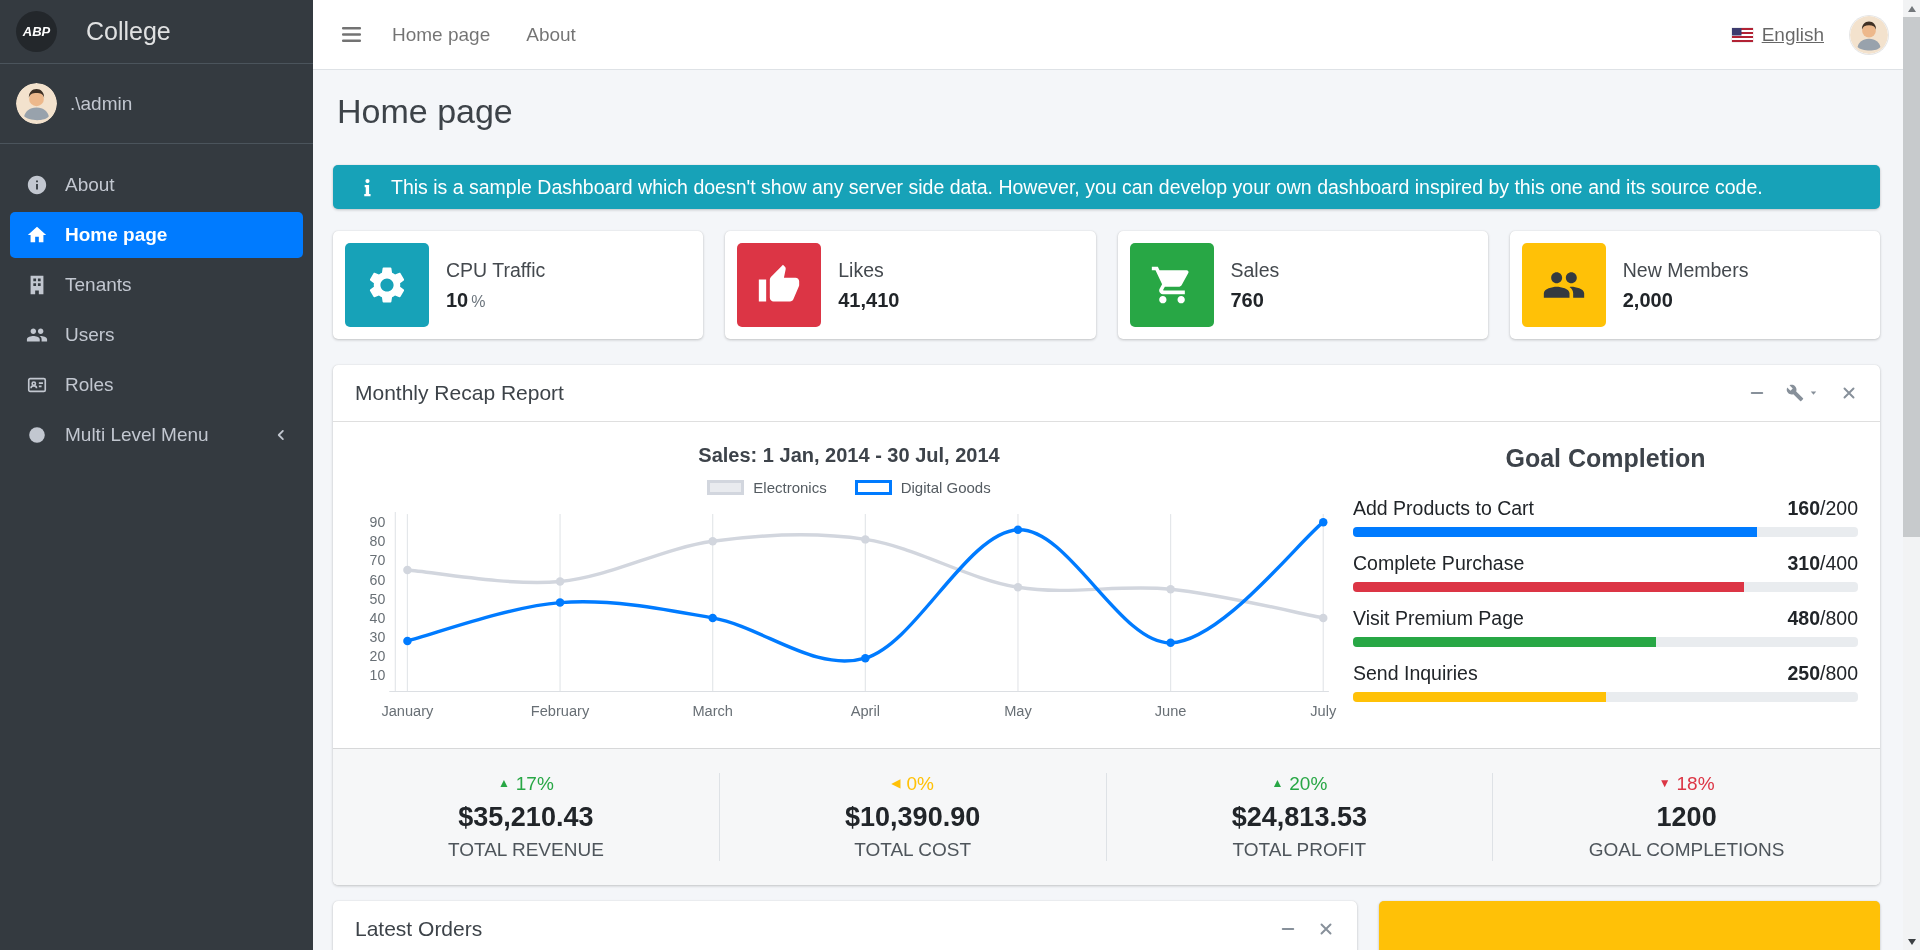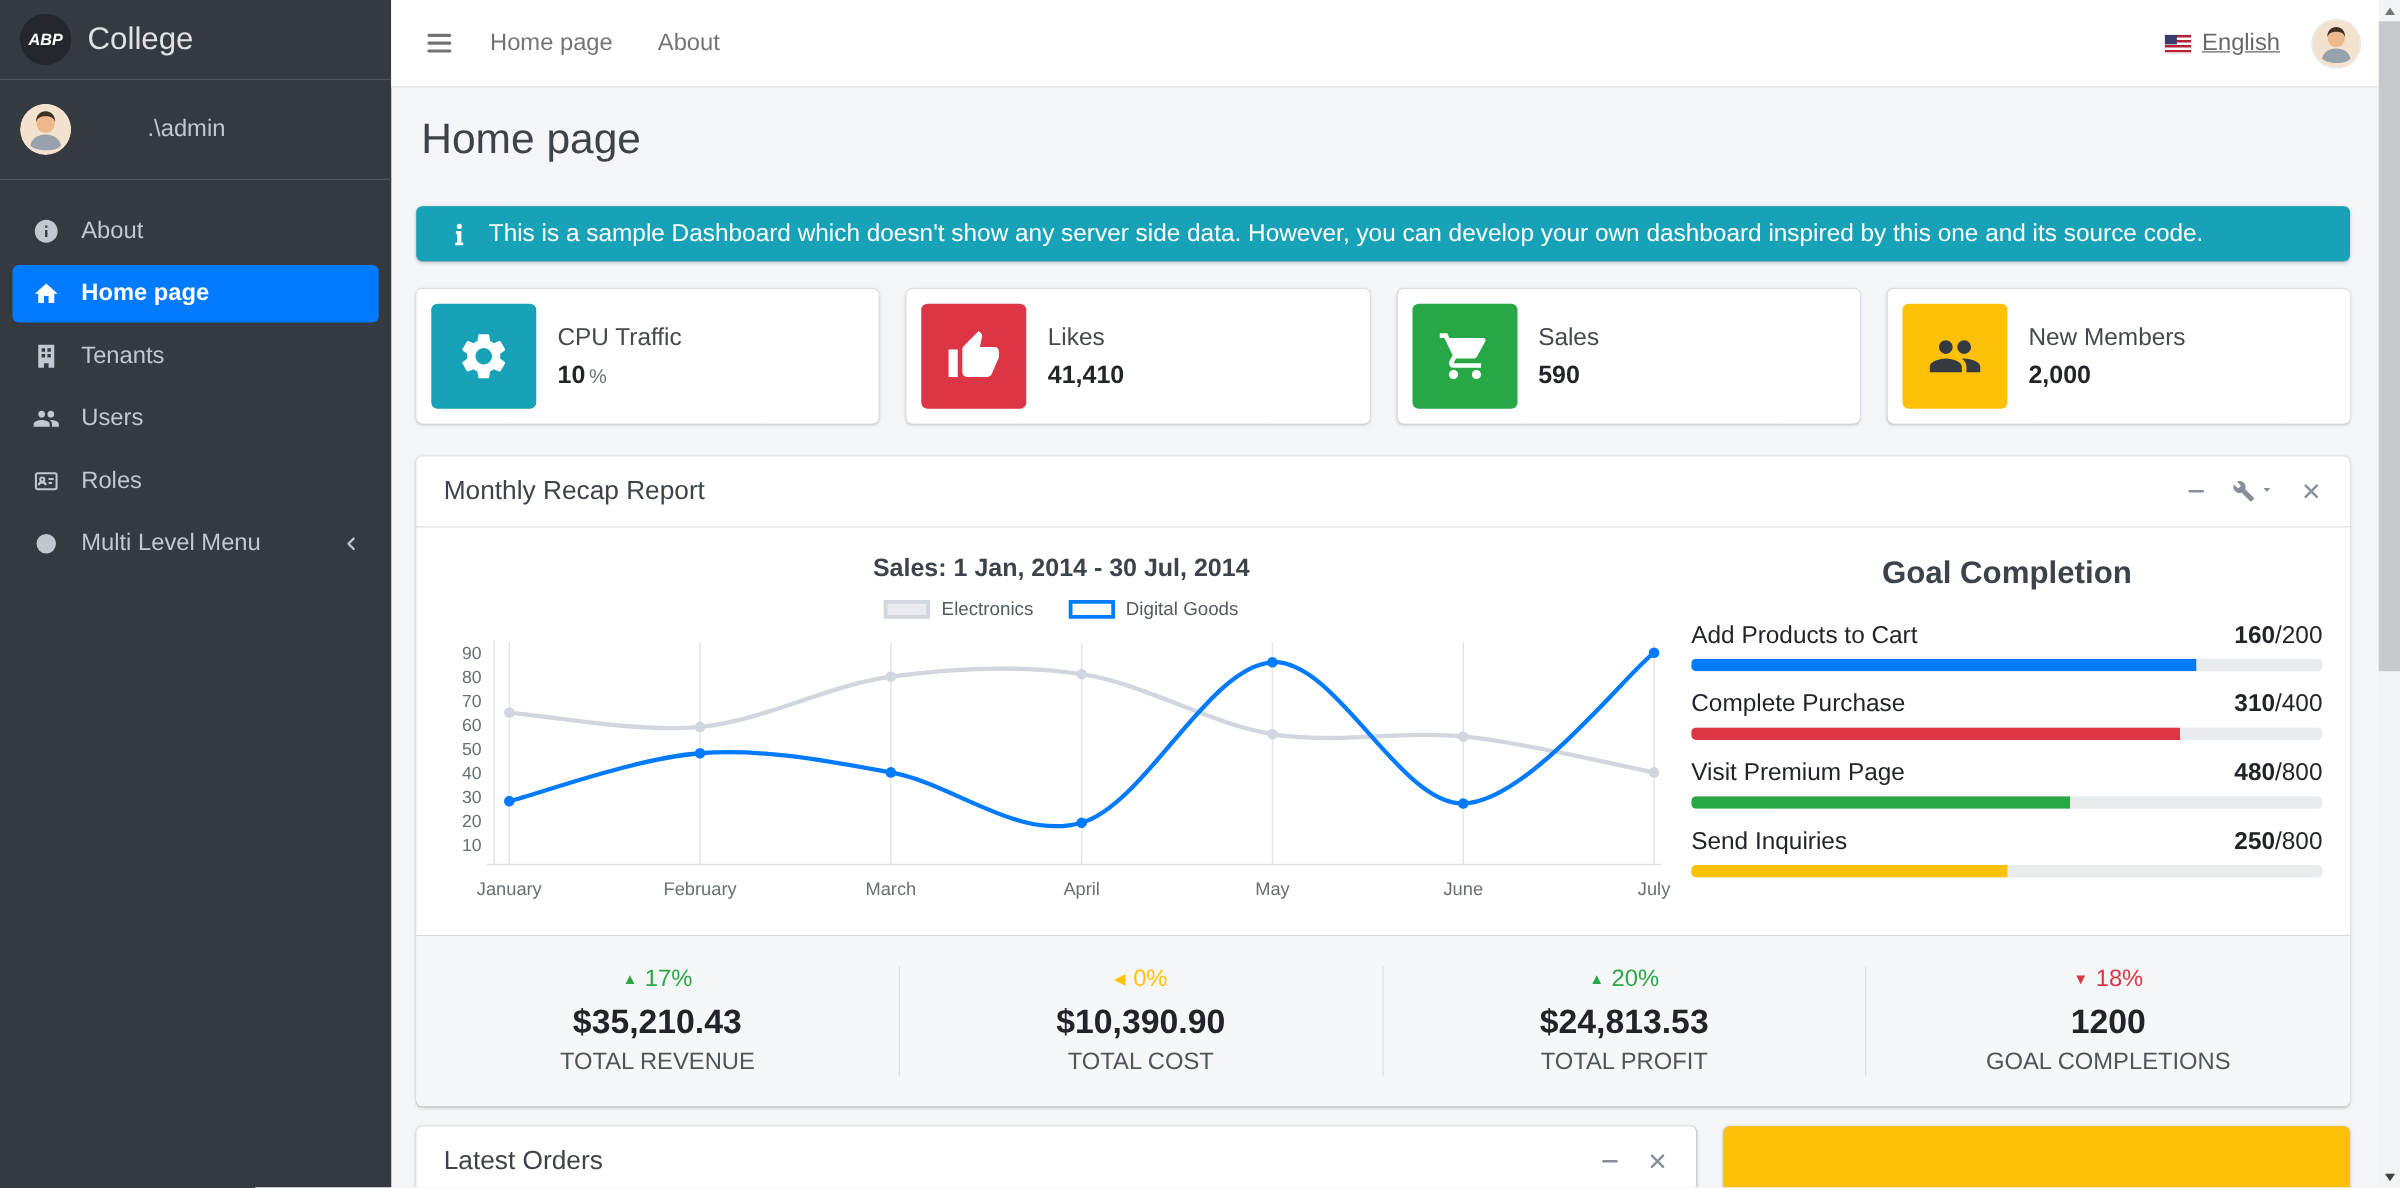--- a/index.html
+++ b/index.html
@@ -5,22 +5,22 @@
   * { margin:0; padding:0; box-sizing:border-box; }
   html,body { width:1920px; height:950px; overflow:hidden;
     font-family:"Liberation Sans","DejaVu Sans",sans-serif; font-size:19px; background:#f4f6f9; color:#212529; }
   .app { display:flex; width:1920px; height:950px; position:relative; }
 
   
   .sidebar { width:313px; height:950px; background:#343a40; flex-shrink:0; }
   .brand { height:64px; display:flex; align-items:center; padding:0 16px; border-bottom:1px solid #4b545c; cursor:pointer; }
   .brand-logo { width:41px; height:41px; border-radius:50%; background:#23272b; color:#fff; font-style:italic; font-weight:bold;
     font-size:13px; display:flex; align-items:center; justify-content:center; flex-shrink:0; }
-  .brand-title { color:rgba(255,255,255,.85); font-size:25px; margin-left:13px; font-weight:300; }
-  .user-panel { display:flex; align-items:center; padding:19px 16px; border-bottom:1px solid #4b545c;gap:48px; }
+  .brand-title { color:rgba(255,255,255,.85); font-size:25px; margin-left:29px; font-weight:300; }
+  .user-panel { display:flex; align-items:center; padding:19px 16px; border-bottom:1px solid #4b545c; }
   .avatar { display:inline-block; border-radius:50%; overflow:hidden; flex-shrink:0; }
   .avatar svg { display:block; width:100%; height:100%; }
   .avatar-sidebar { width:41px; height:41px; cursor:pointer; }
   .user-name { color:#c2c7d0; margin-left:13px; cursor:pointer; }
   .nav { padding:18px 0 0; display:block; }
   .nav-item { display:flex; align-items:center; height:46px; margin:0 10px 4px; padding:0 13px; color:#c2c7d0;
     border-radius:5px; cursor:pointer; text-decoration:none; }
   .nav-item.active { background:#007bff; color:#fff; }
   .nav-item.active .nav-label { font-weight:700; }
   .nav-item .icon { width:28px; margin-right:14px; display:flex; justify-content:center; }
@@ -261,21 +261,21 @@
             </div>
           </div>
           <div class="info-box">
             <span class="info-icon" style="background:#28a745;color:#ffffff">
               <svg viewBox="0 0 24 24" fill="currentColor">
                 <path d="M7 18c-1.1 0-1.99.9-1.99 2S5.9 22 7 22s2-.9 2-2-.9-2-2-2zM1 2v2h2l3.6 7.59-1.35 2.45c-.16.28-.25.61-.25.96 0 1.1.9 2 2 2h12v-2H7.42c-.14 0-.25-.11-.25-.25l.03-.12.9-1.63h7.45c.75 0 1.41-.41 1.75-1.03l3.58-6.49c.08-.14.12-.31.12-.49 0-.55-.45-1-1-1H5.21l-.94-2H1zm16 16c-1.1 0-1.99.9-1.99 2s.89 2 1.99 2 2-.9 2-2-.9-2-2-2z"></path>
               </svg>
             </span>
             <div class="info-content">
               <span class="info-text">Sales</span>
-              <span class="info-number"><b>590</b></span>
+              <span class="info-number"><b>760</b></span>
             </div>
           </div>
           <div class="info-box">
             <span class="info-icon" style="background:#ffc107;color:#343a40">
               <svg viewBox="0 0 24 24" fill="currentColor">
                 <path d="M16 11c1.66 0 2.99-1.34 2.99-3S17.66 5 16 5c-1.66 0-3 1.34-3 3s1.34 3 3 3zm-8 0c1.66 0 2.99-1.34 2.99-3S9.66 5 8 5C6.34 5 5 6.34 5 8s1.34 3 3 3zm0 2c-2.33 0-7 1.17-7 3.5V19h14v-2.5c0-2.33-4.67-3.5-7-3.5zm8 0c-.29 0-.62.02-.97.05 1.16.84 1.97 1.97 1.97 3.45V19h6v-2.5c0-2.33-4.67-3.5-7-3.5z"></path>
               </svg>
             </span>
             <div class="info-content">
               <span class="info-text">New Members</span>

